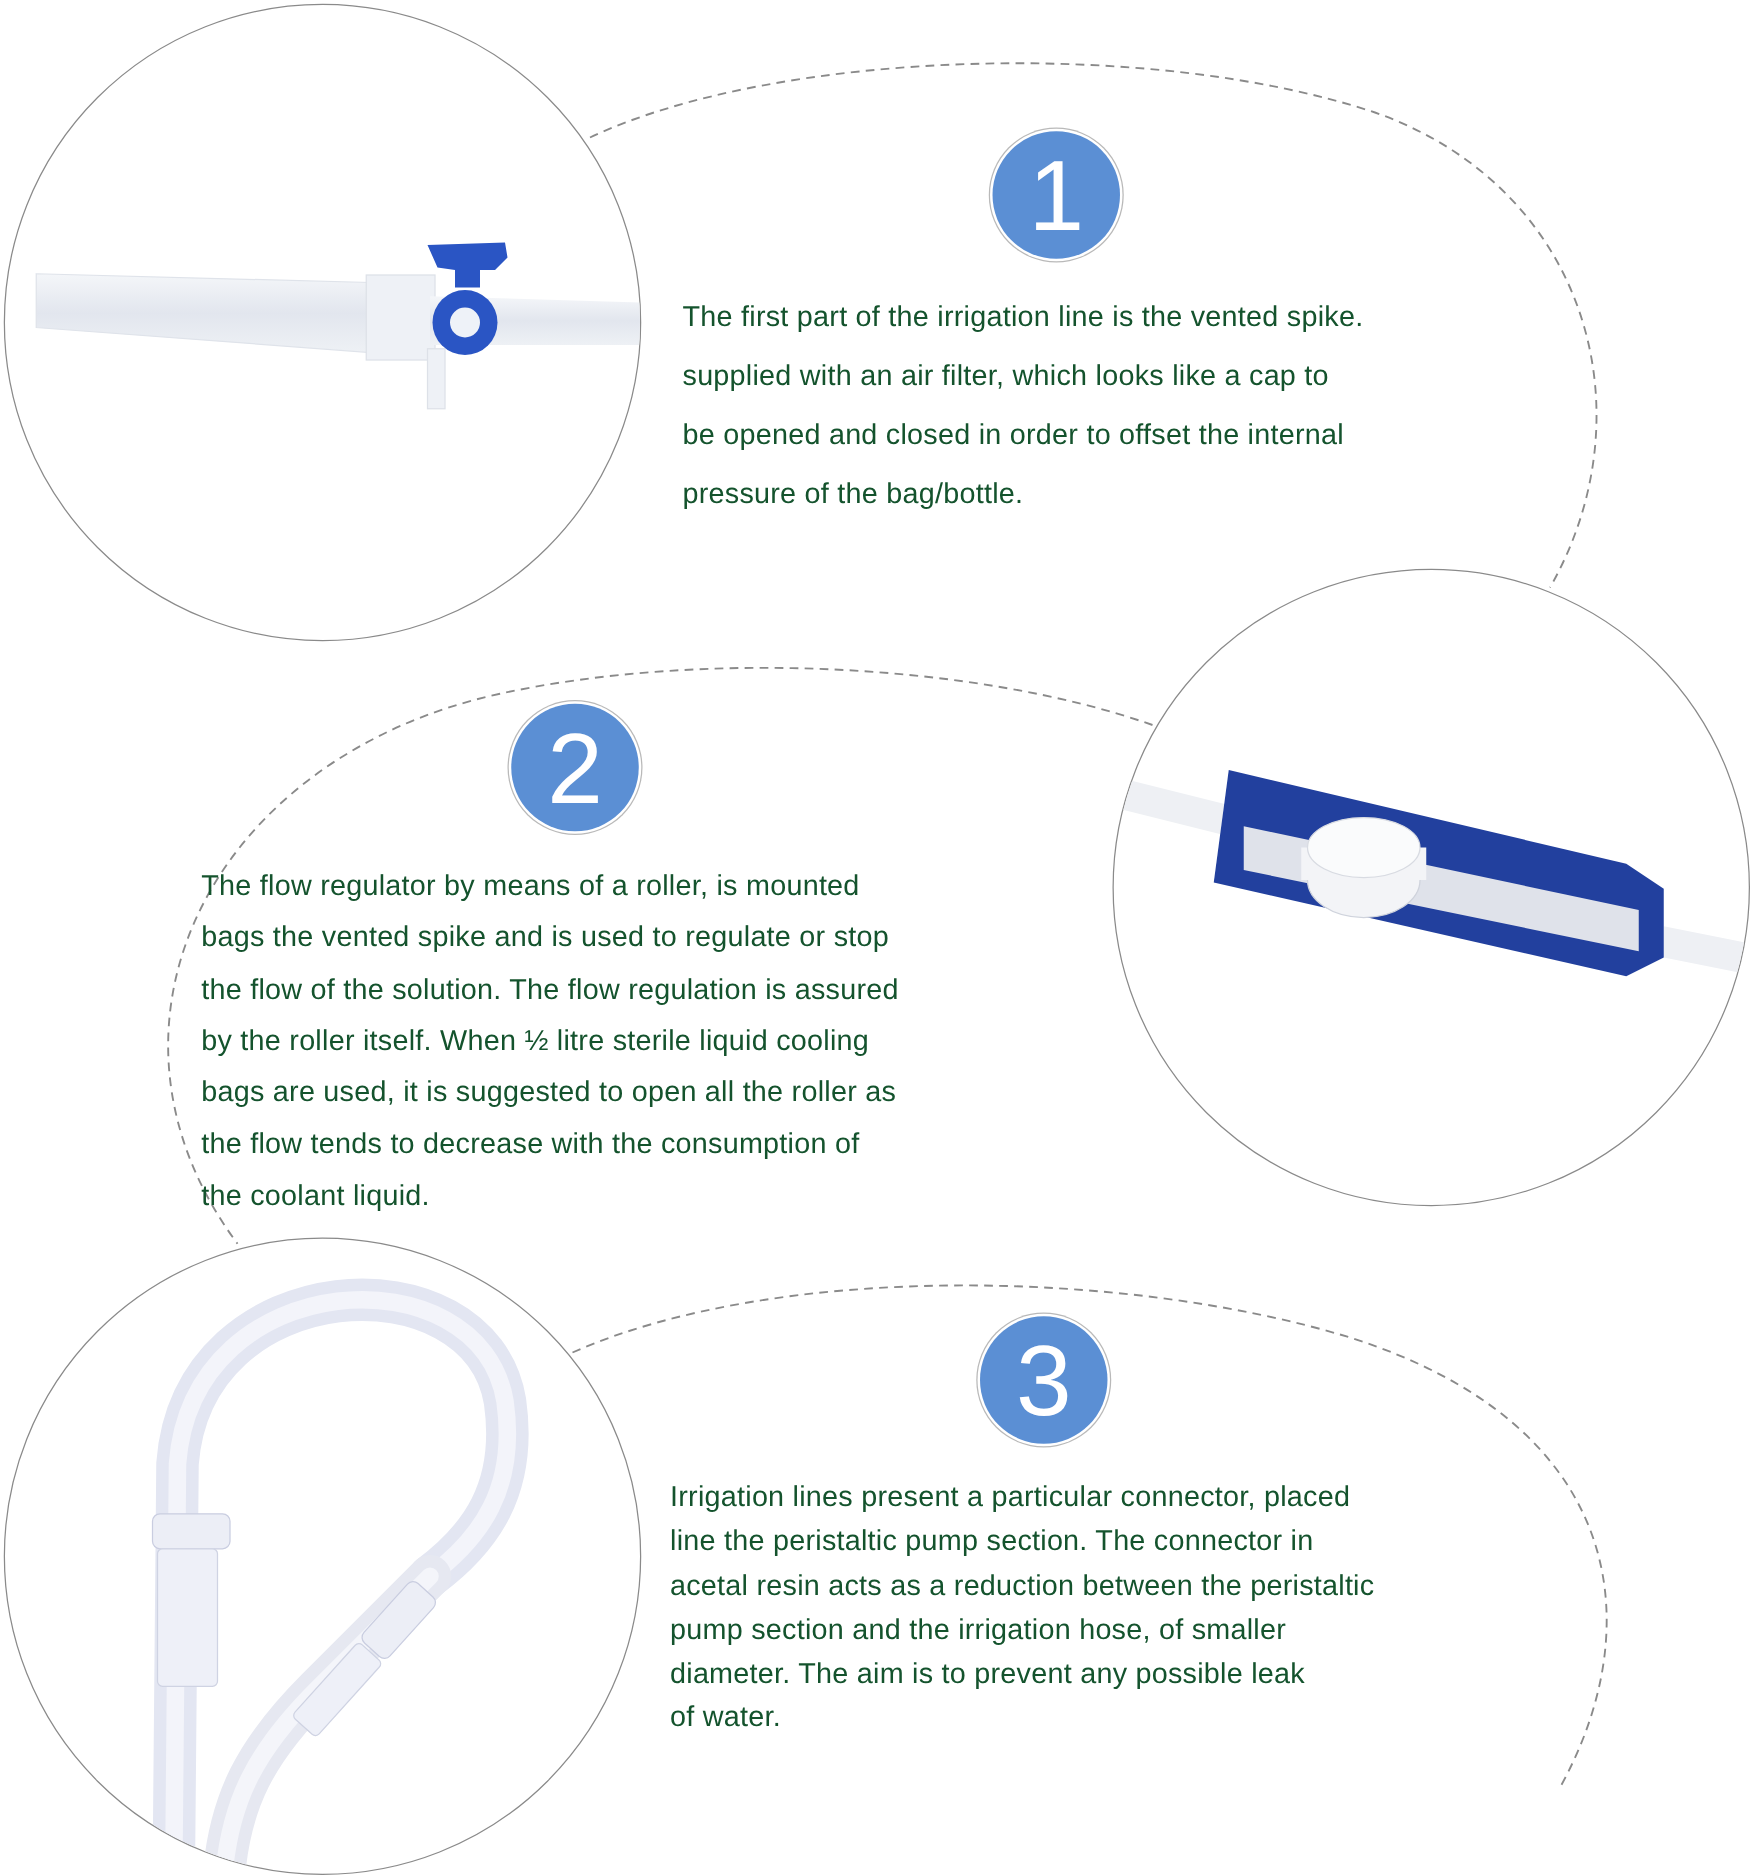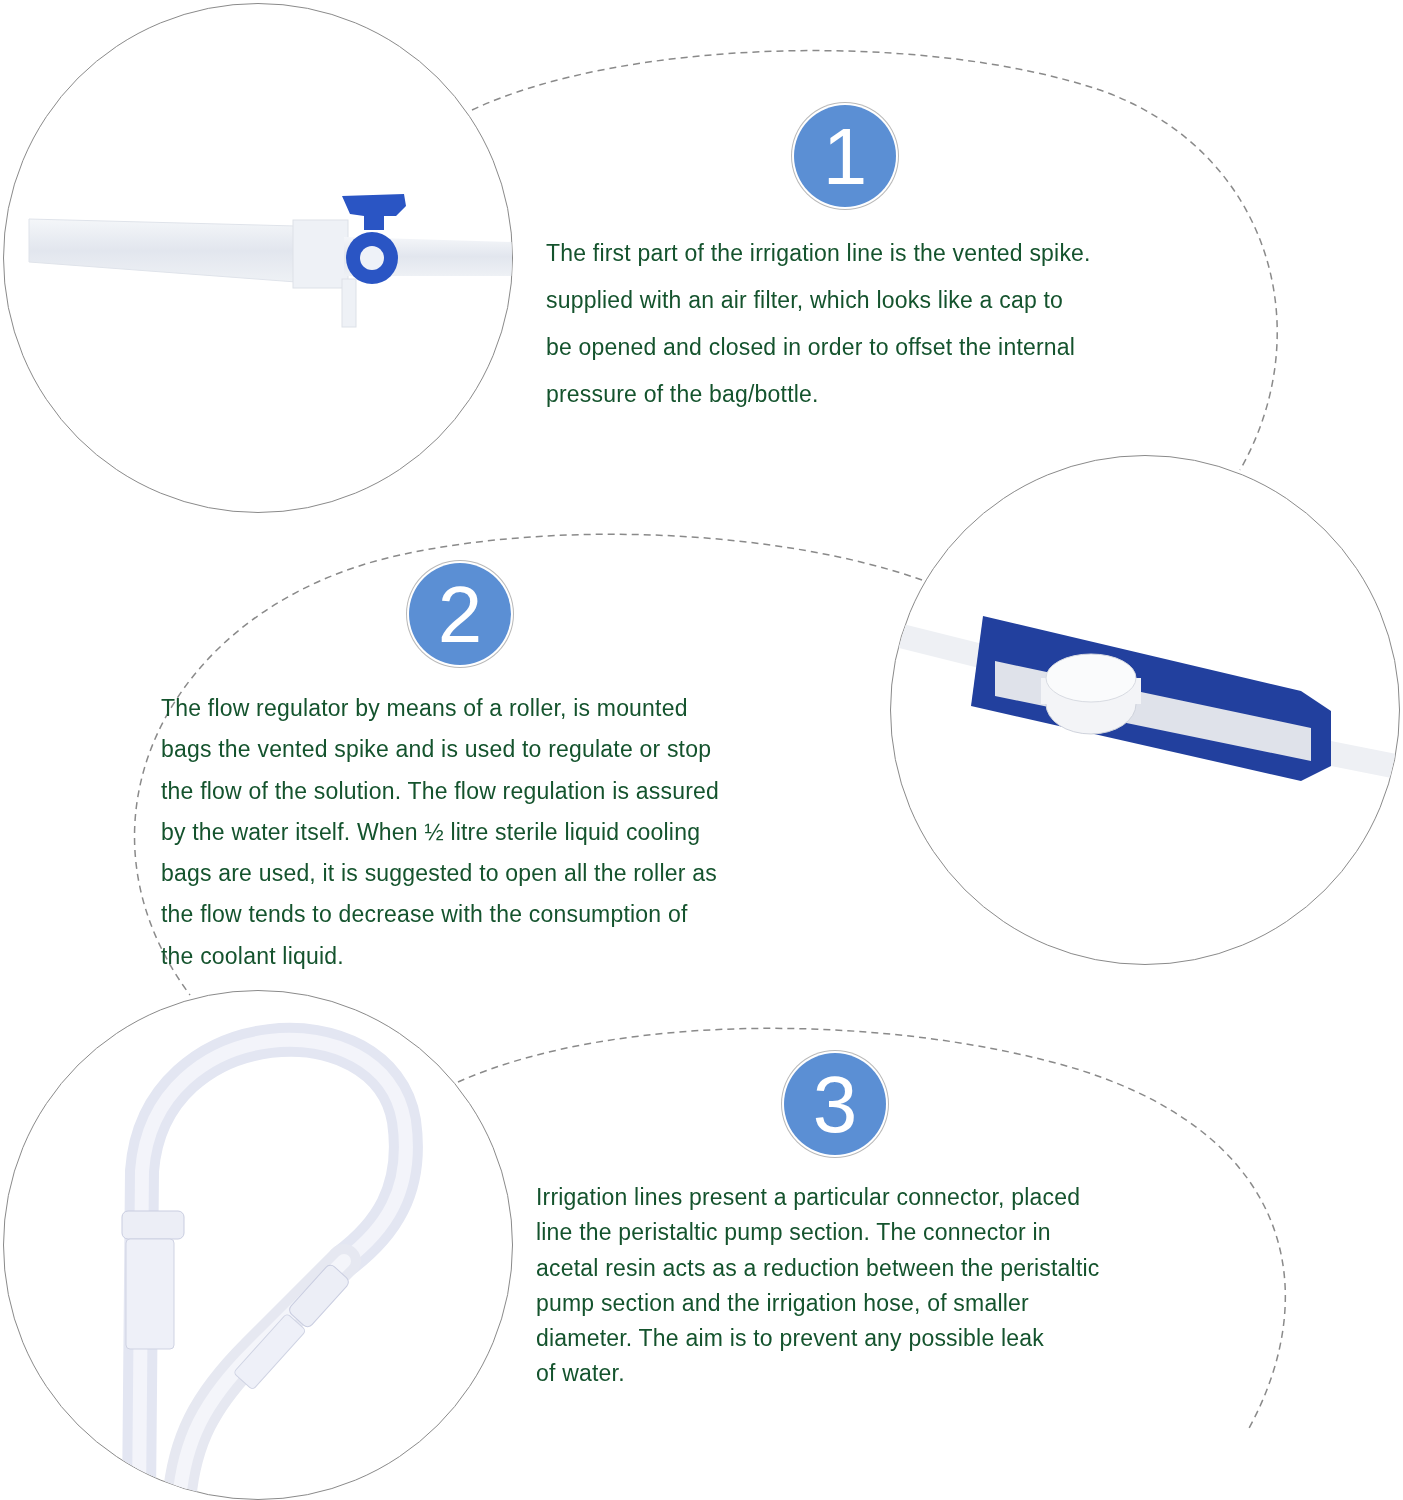--- a/index.html
+++ b/index.html
@@ -92,21 +92,21 @@
   <p>The first part of the irrigation line is the vented spike.</p>
   <p>supplied with an air filter, which looks like a cap to</p>
   <p>be opened and closed in order to offset the internal</p>
   <p>pressure of the bag/bottle.</p>
 </div>
 
 <div class="desc" id="desc2">
   <p>The flow regulator by means of a roller, is mounted</p>
   <p>bags the vented spike and is used to regulate or stop</p>
   <p>the flow of the solution. The flow regulation is assured</p>
-  <p>by the water itself. When ½ litre sterile liquid cooling</p>
+  <p>by the roller itself. When ½ litre sterile liquid cooling</p>
   <p>bags are used, it is suggested to open all the roller as</p>
   <p>the flow tends to decrease with the consumption of</p>
   <p>the coolant liquid.</p>
 </div>
 
 <div class="desc" id="desc3">
   <p>Irrigation lines present a particular connector, placed</p>
   <p>line the peristaltic pump section. The connector in</p>
   <p>acetal resin acts as a reduction between the peristaltic</p>
   <p>pump section and the irrigation hose, of smaller</p>

